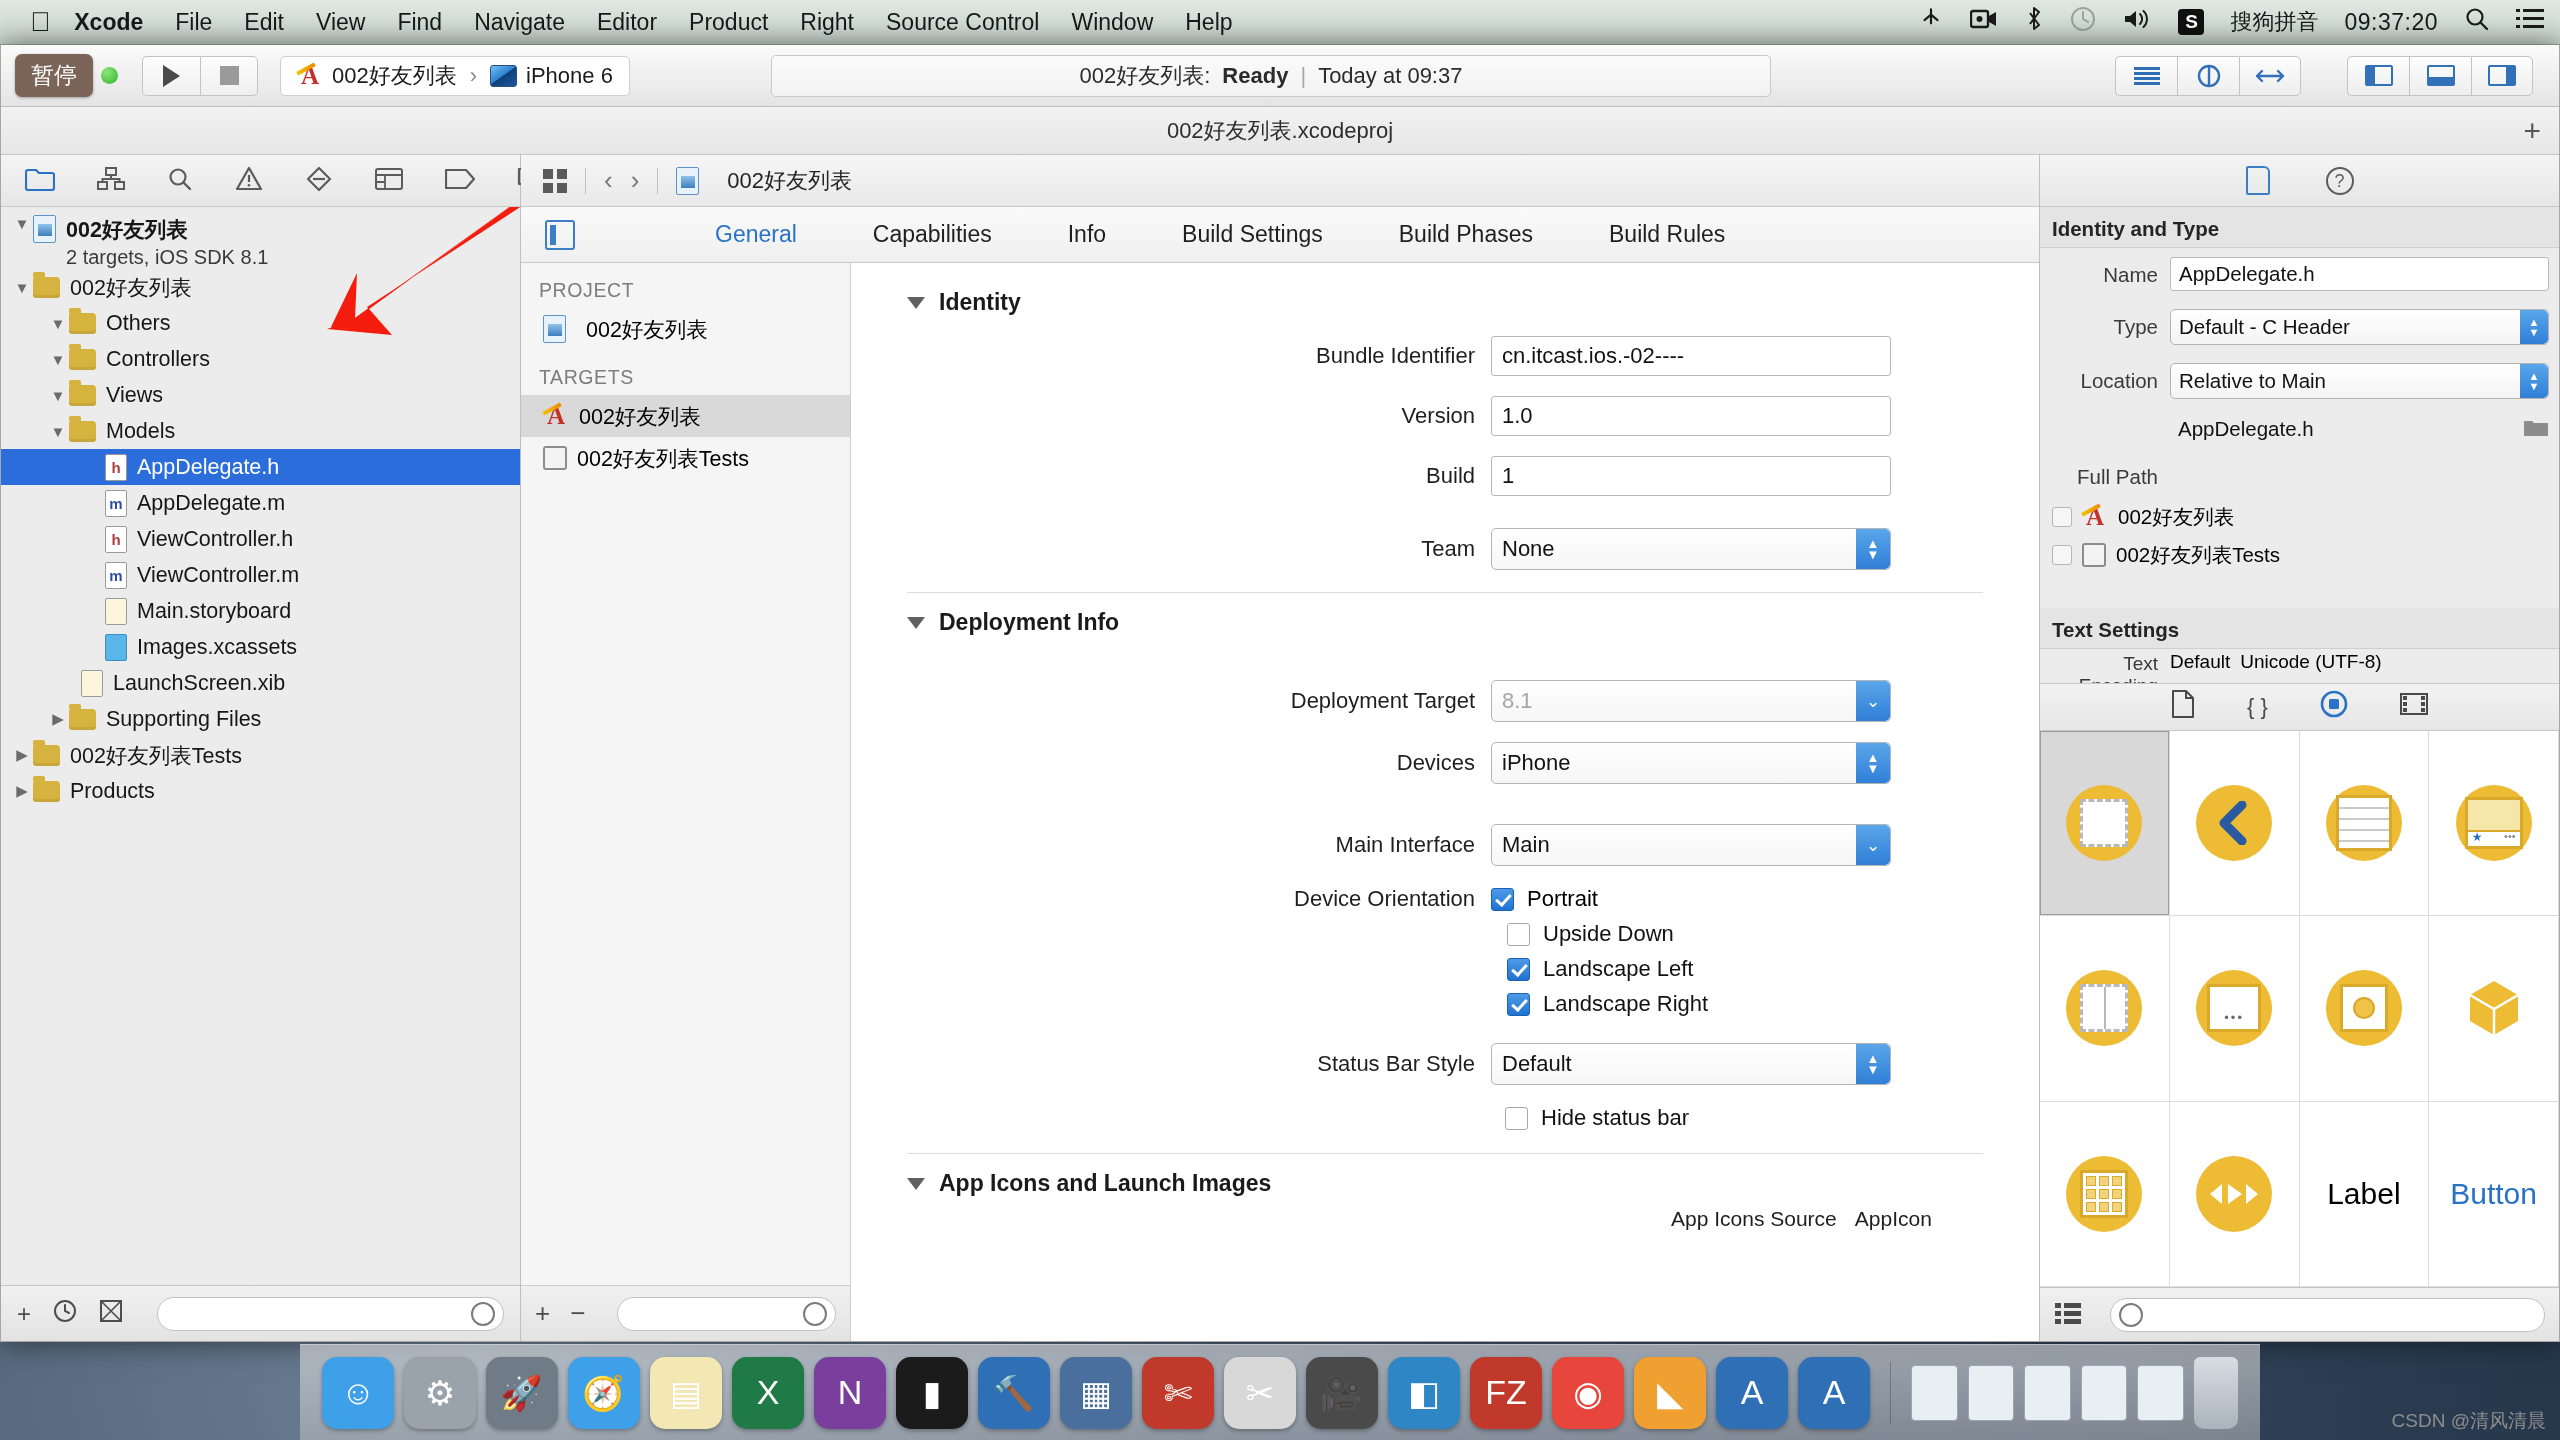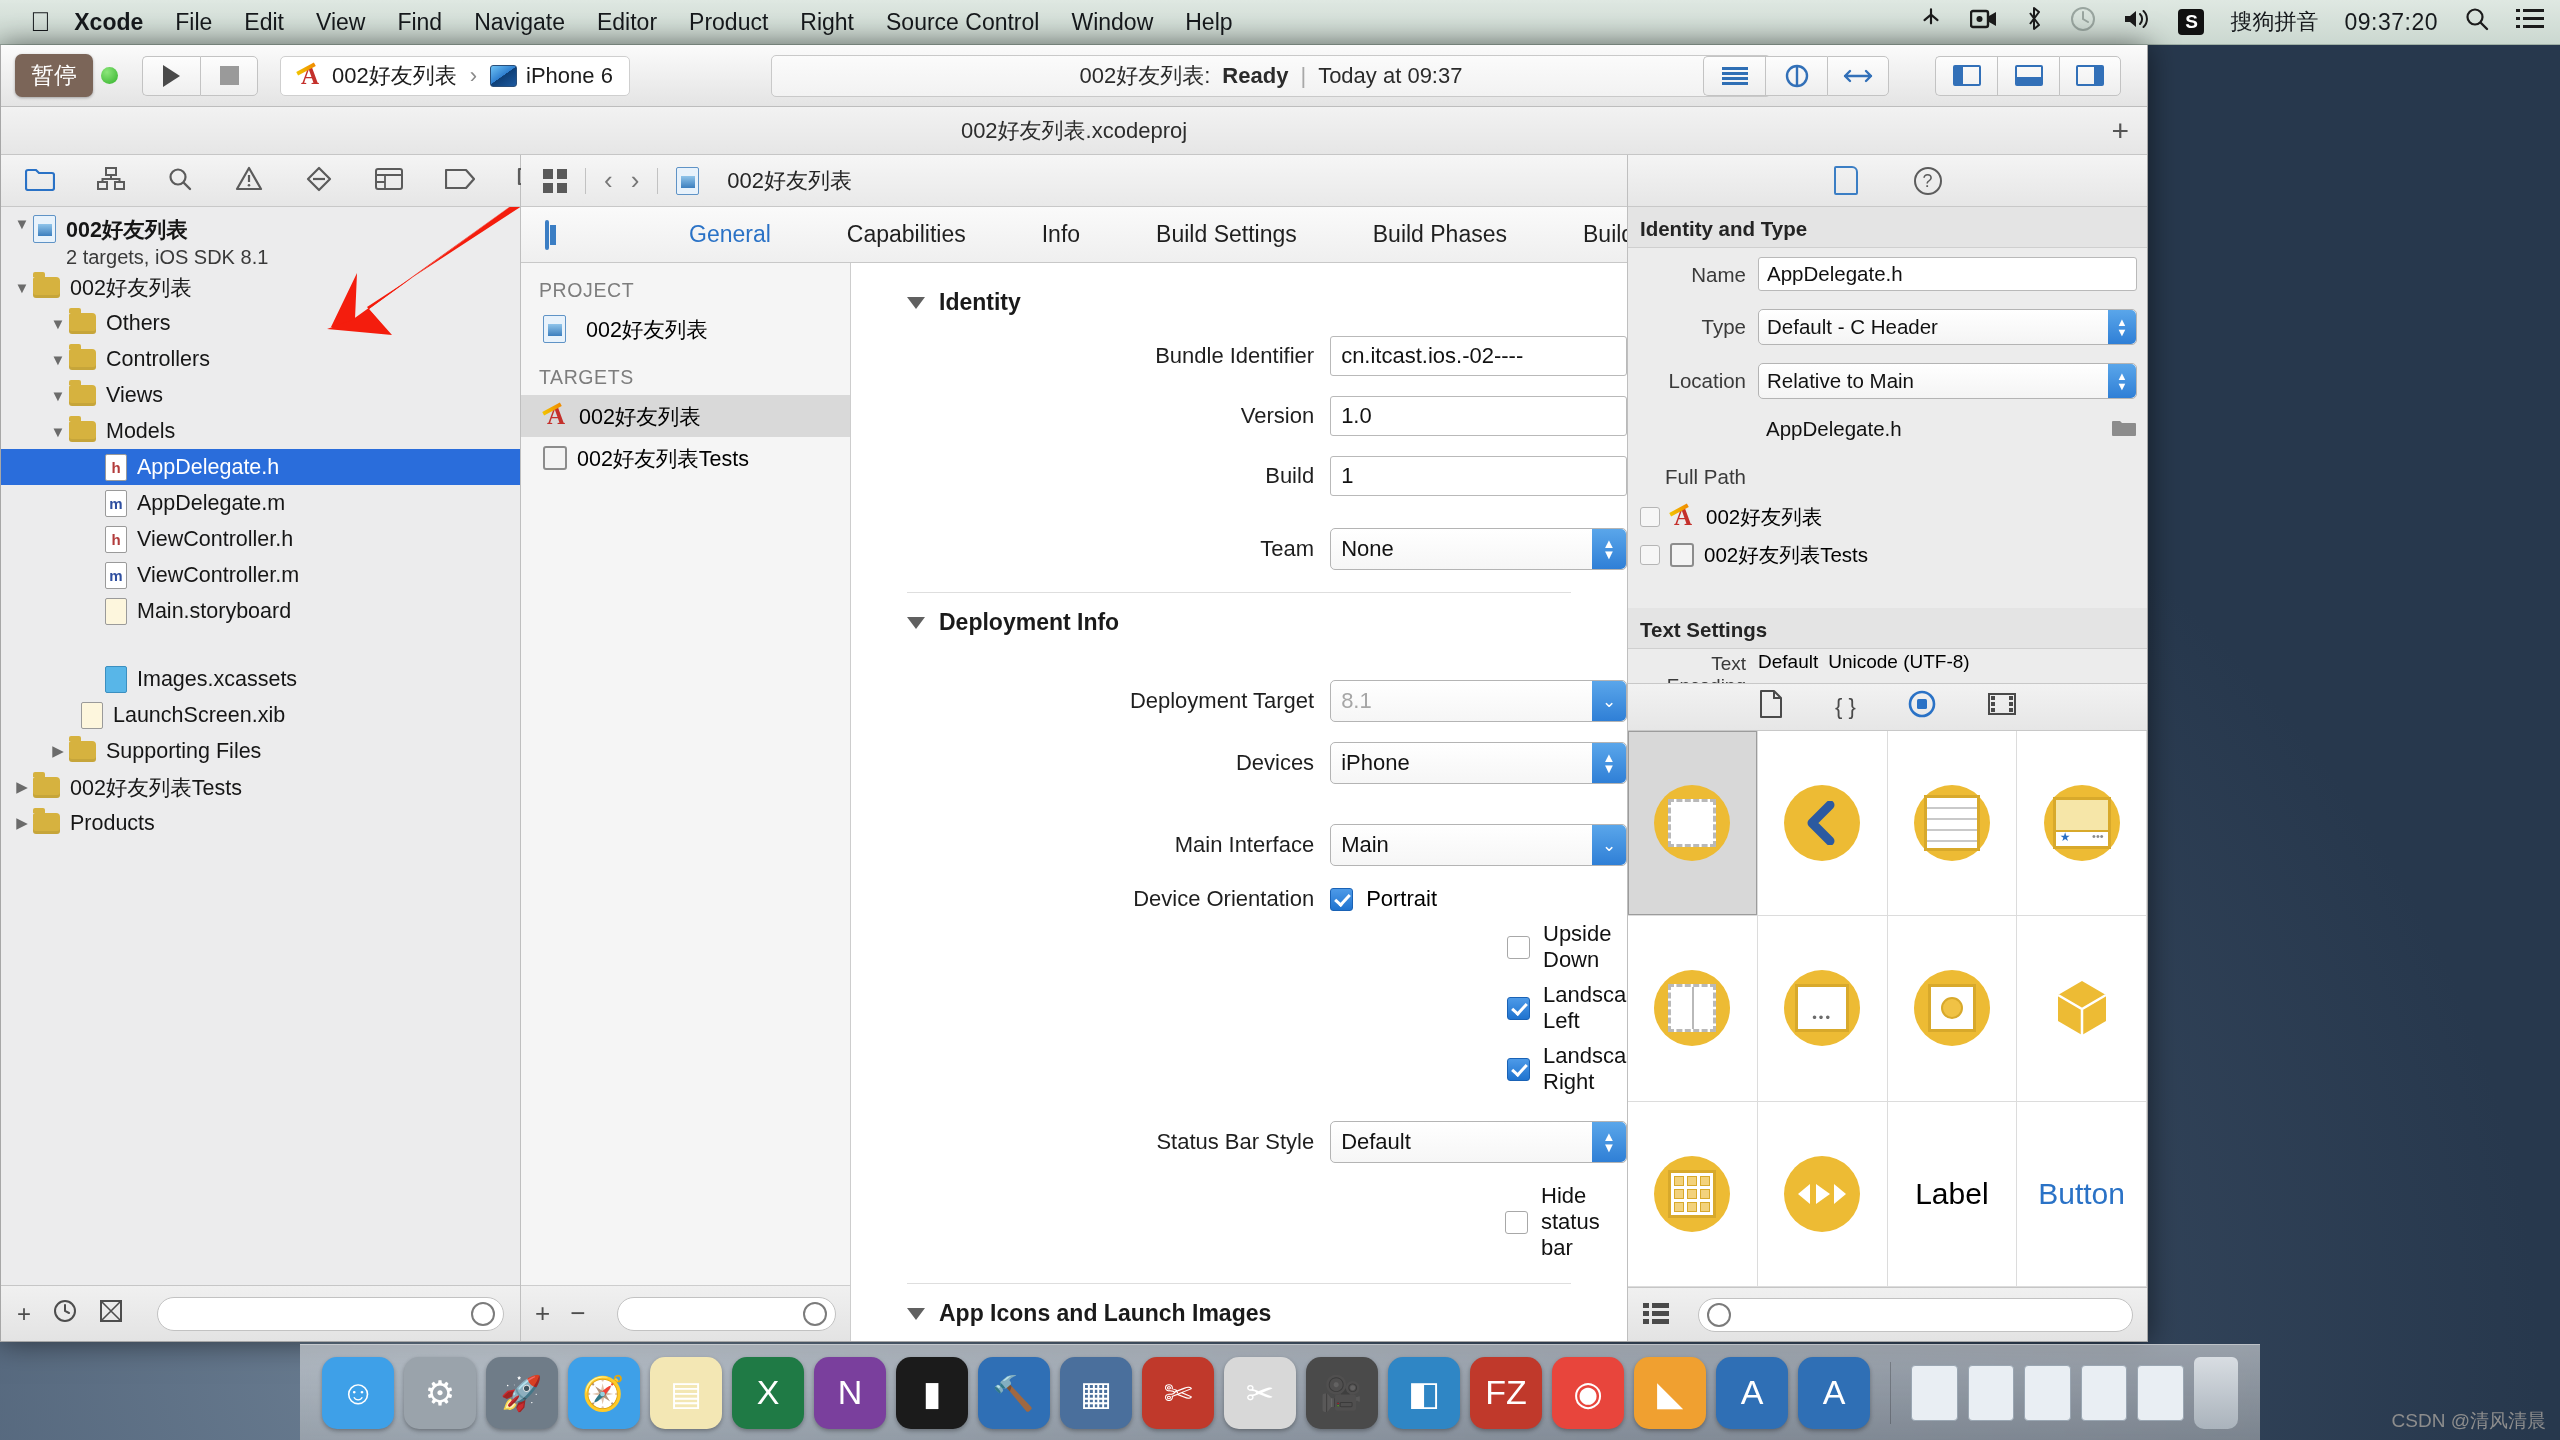--- a/index.html
+++ b/index.html
@@ -37,21 +37,21 @@
   .mb-ico{ display:inline-block; }
   .sogou-badge{
     display:inline-block; background:#111; color:#fff; font-weight:bold;
     width:26px; height:26px; line-height:26px; text-align:center;
     border-radius:4px; font-size:19px;
   }
   .clock{ font-size:23px; letter-spacing:.5px; }
 
   
   .xcwin{
-    position:absolute; left:0; top:45px; width:2148px; height:1297px;
+    position:absolute; left:0; top:45px; width:2560px; height:1297px;
     background:#ececec;
     box-shadow:0 0 28px rgba(0,0,0,.55);
     display:flex; flex-direction:column;
     border:1px solid #a7a7a7; border-top:none;
   }
 
   
   .toolbar{
     height:62px; min-height:62px;
     background:linear-gradient(#fbfbfb,#e4e4e4);
@@ -563,21 +563,21 @@
               <div class="row" style="padding-left: 82px;">
                 <span class="tw"></span>
                 <span class="fileic m">m</span>
                 <span>ViewController.m</span>
               </div>
               <div class="row" style="padding-left: 82px;">
                 <span class="tw"></span>
                 <span class="fileic sb"></span>
                 <span>Main.storyboard</span>
               </div>
-              <div class="row" style="padding-left: 82px; margin-top: 32px;">
+              <div class="row" style="padding-left: 82px;">
                 <span class="tw"></span>
                 <span class="fileic xc"></span>
                 <span>Images.xcassets</span>
               </div>
               <div class="row" style="padding-left: 58px; align-items: center;">
                 <span class="tw"></span>
                 <span class="fileic xib"></span>
                 <span>LaunchScreen.xib</span>
               </div>
               <div class="row" style="padding-left: 46px;">

